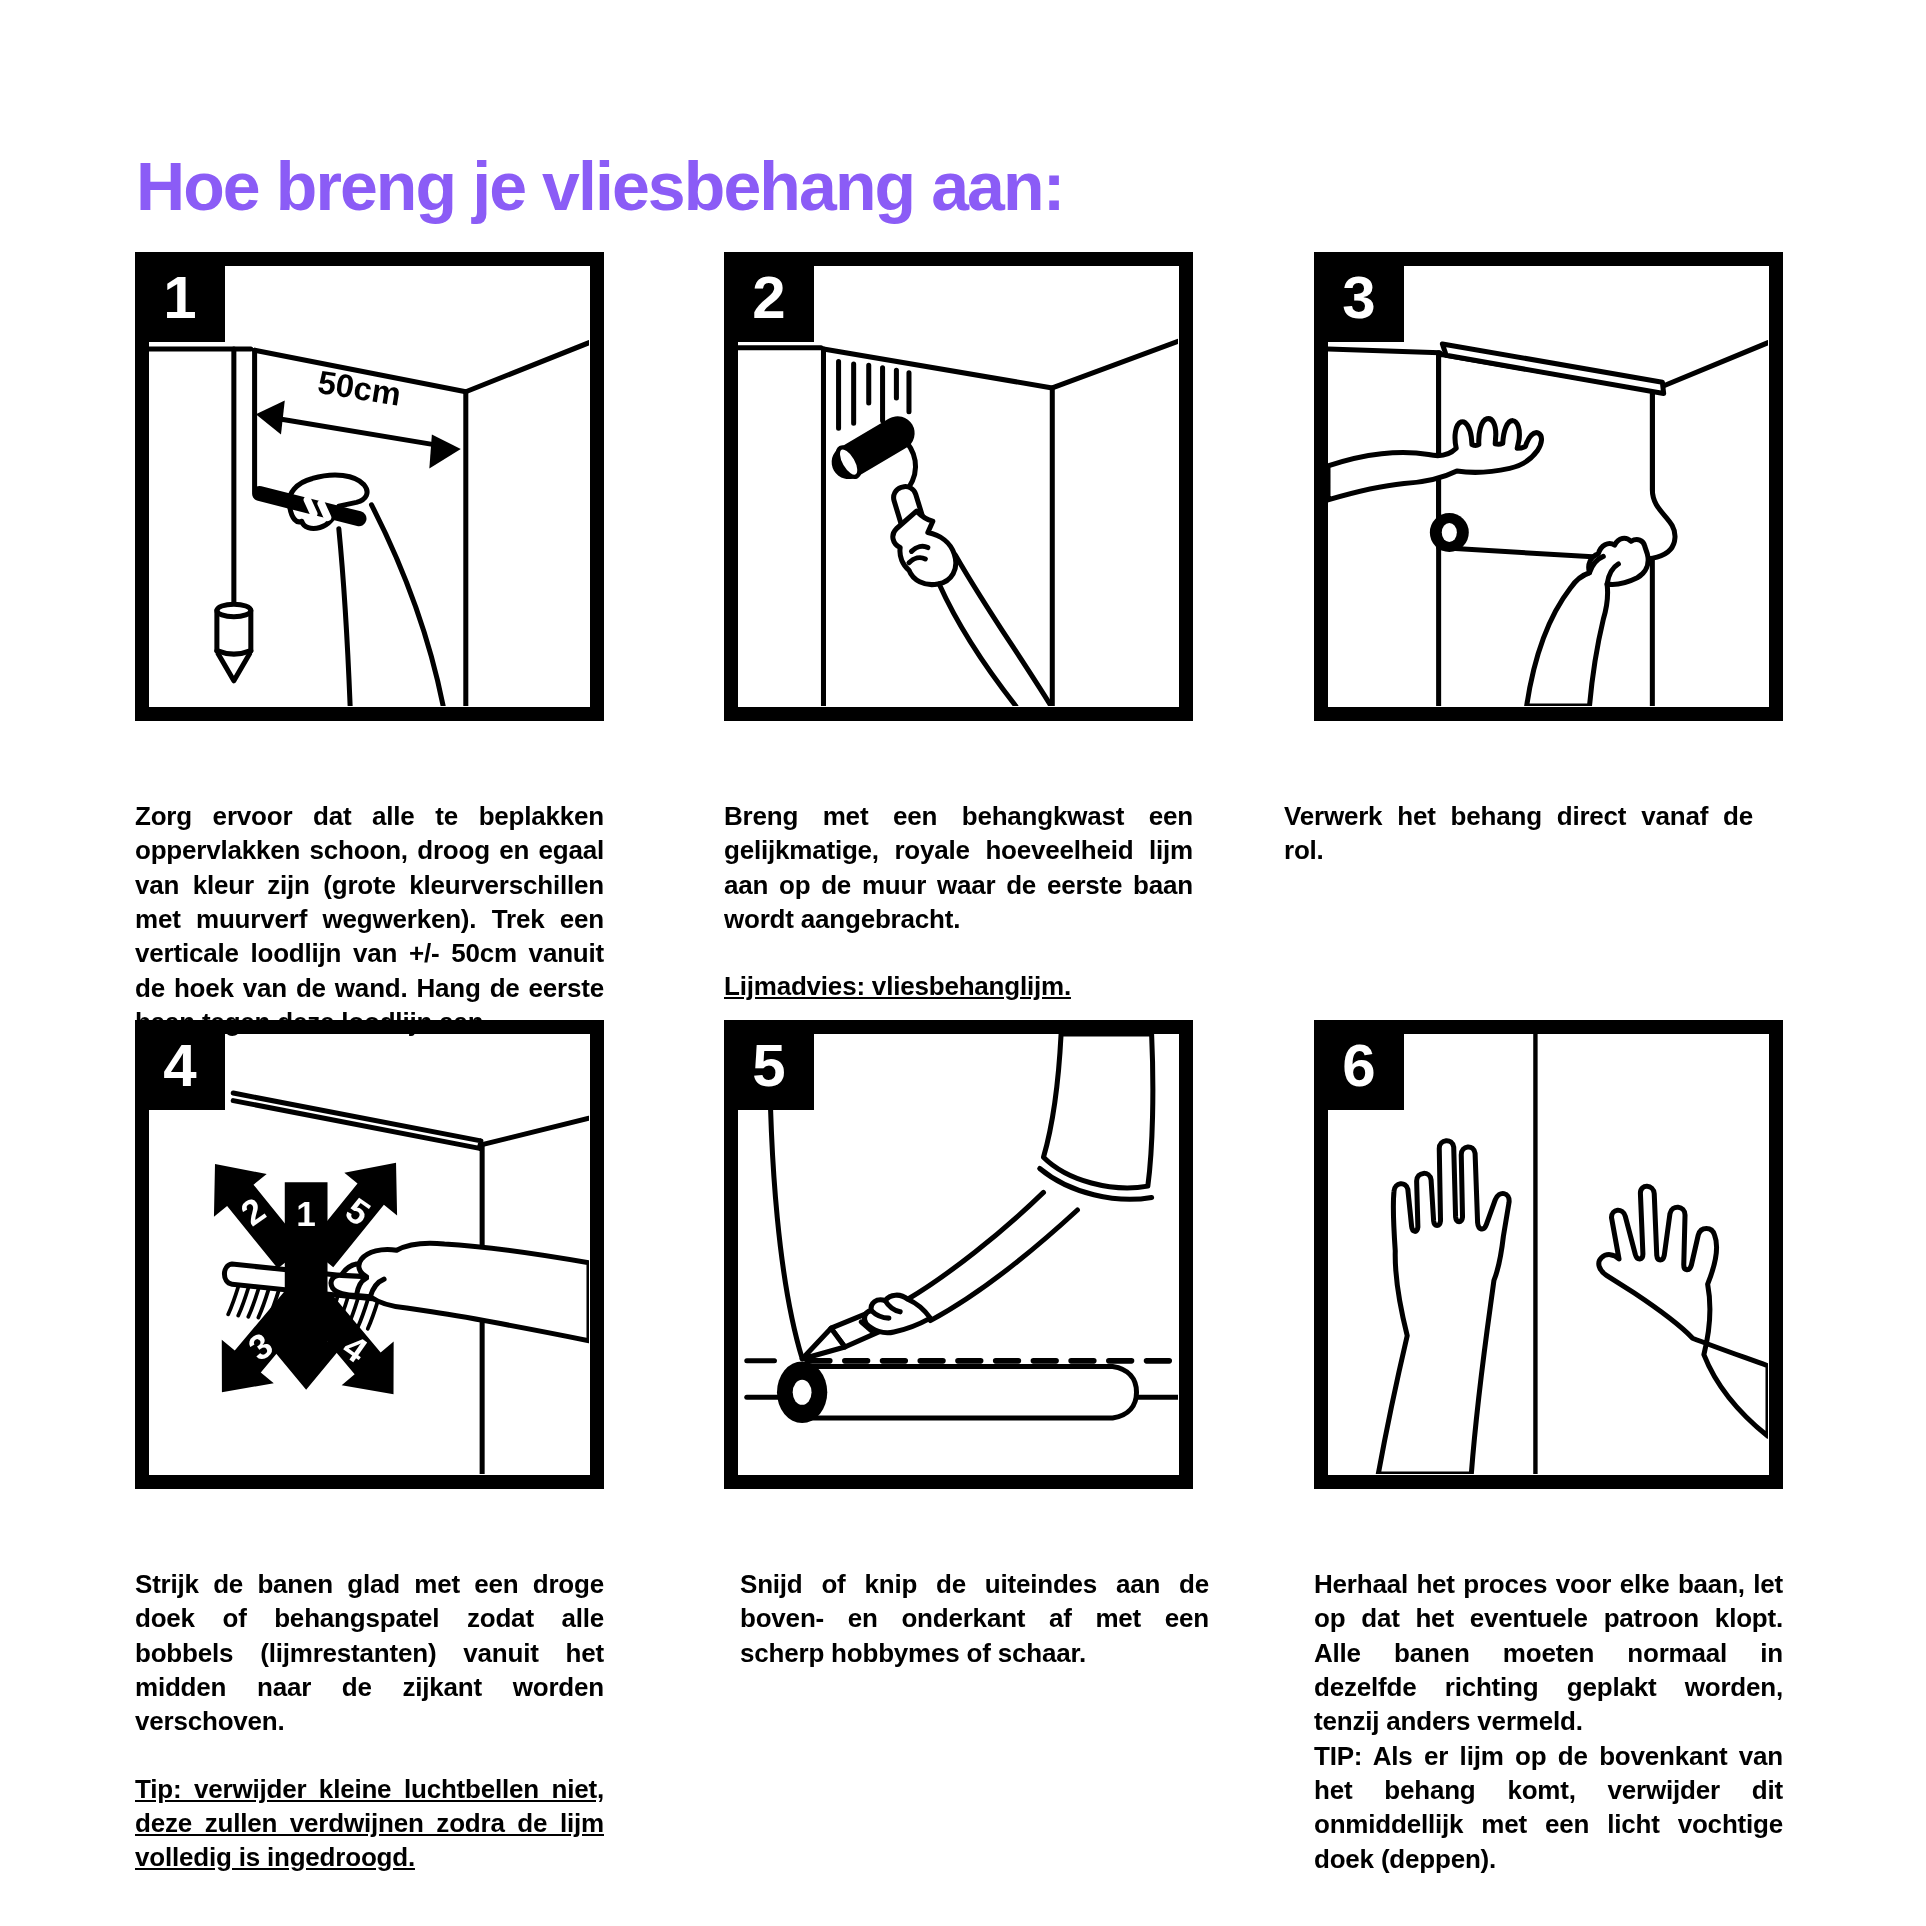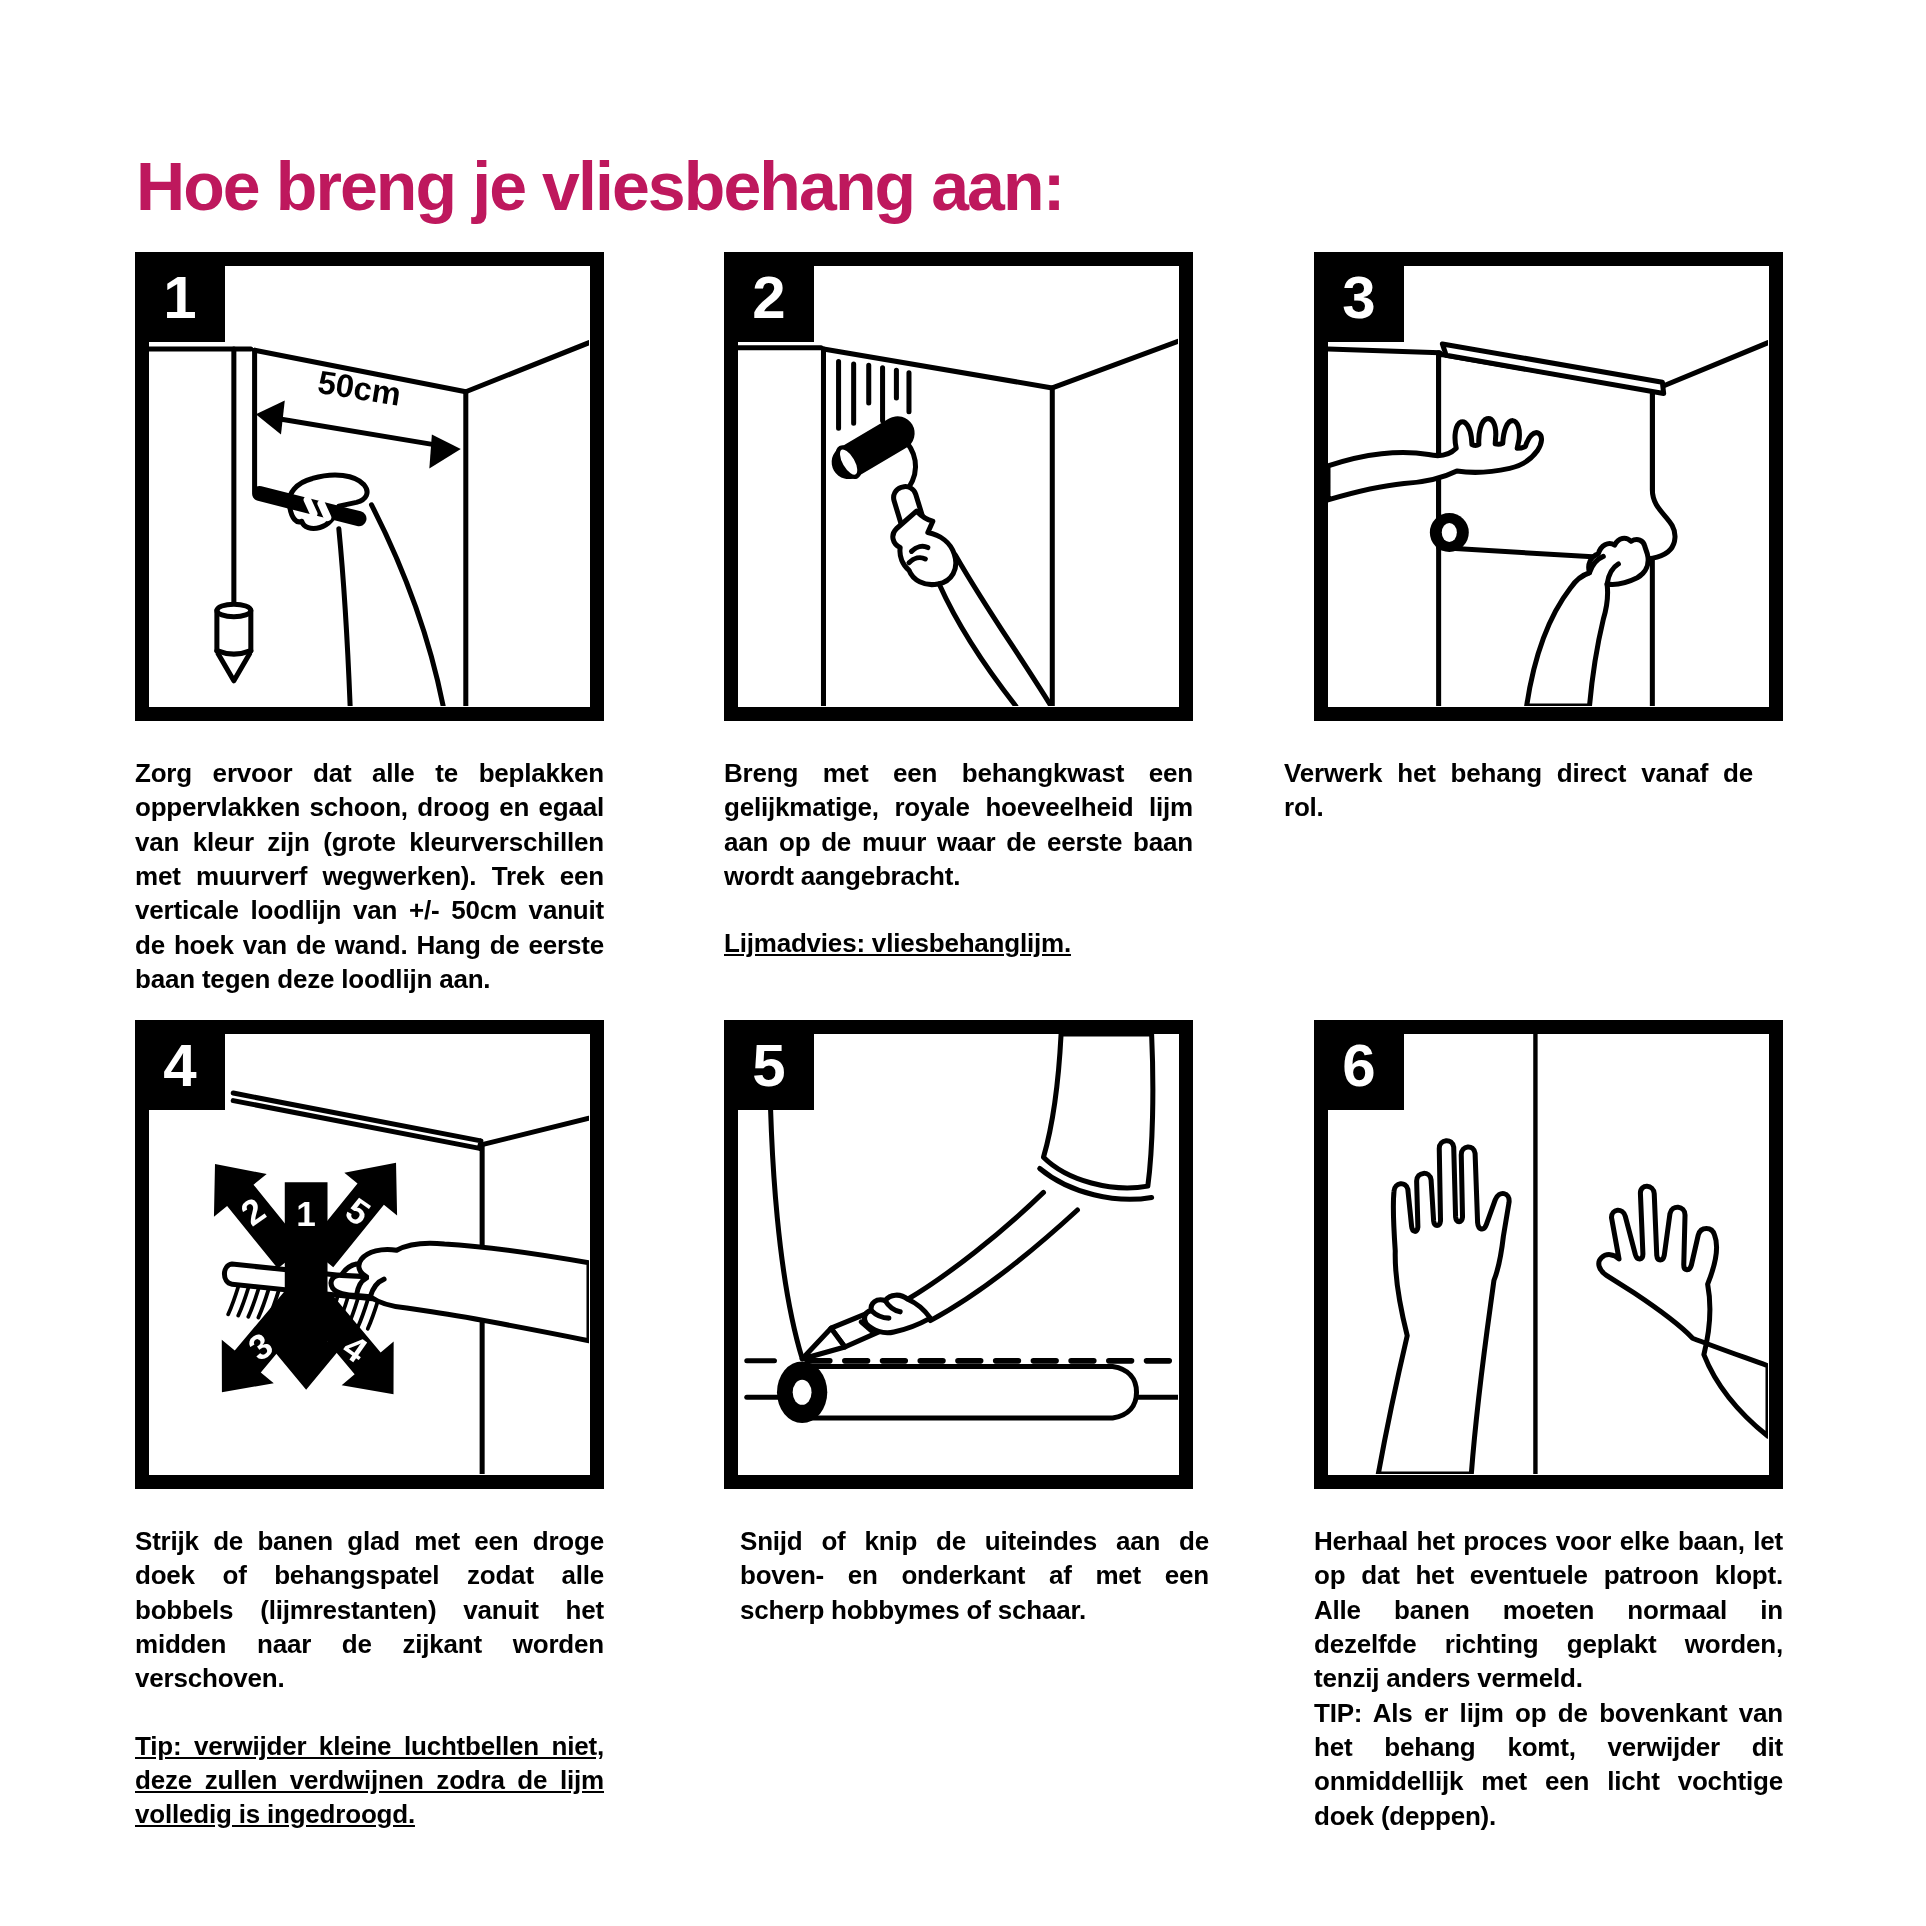--- a/index.html
+++ b/index.html
@@ -1,27 +1,27 @@
 <!DOCTYPE html>
 <html style="font-size:10.3px"><head>
 <meta charset="utf-8">
 <style>
   html,body{margin:0;padding:0;background:#fff;}
   .page{position:relative;width:1926px;height:1926px;background:#fff;overflow:hidden;
         font-family:"Liberation Sans", sans-serif;color:#000;}
   .title{position:absolute;left:136px;top:101px;font-size:68px;font-weight:bold;
-         letter-spacing:-1.9px;color:#be185d;white-space:nowrap;}
+         letter-spacing:-1.9px;color:#8b5cf6;white-space:nowrap;}
   .panel{position:absolute;width:469px;height:469px;border:14px solid #000;
          box-sizing:border-box;background:#fff;}
   .panel svg{display:block;width:440px;height:440px;}
   .badge{position:absolute;left:-14px;top:-14px;width:90px;height:90px;background:#000;
          color:#fff;display:flex;align-items:center;justify-content:center;
          font-size:60px;font-weight:bold;}
   .caption{position:absolute;width:469px;font-size:26px;line-height:1.32;font-weight:bold;
-           text-align:justify;letter-spacing:-0.2px;color:#000;}
+           text-align:justify;letter-spacing:-0.2px;color:#000;margin-top:43px;}
   .caption p{margin:0;}
   .caption p.mt{margin-top:33px;text-decoration:underline;}
   .caption p.tight{margin-top:0;}
   
   #p1{left:135px;top:252px;} #p2{left:724px;top:252px;} #p3{left:1314px;top:252px;}
   #p4{left:135px;top:1020px;} #p5{left:724px;top:1020px;} #p6{left:1314px;top:1020px;}
   #c1{left:135px;top:756px;} #c2{left:724px;top:756px;} #c3{left:1284px;top:756px;}
   #c4{left:135px;top:1524px;} #c5{left:740px;top:1524px;} #c6{left:1314px;top:1524px;}
   svg text{font-family:"Liberation Sans", sans-serif;}
 </style>

